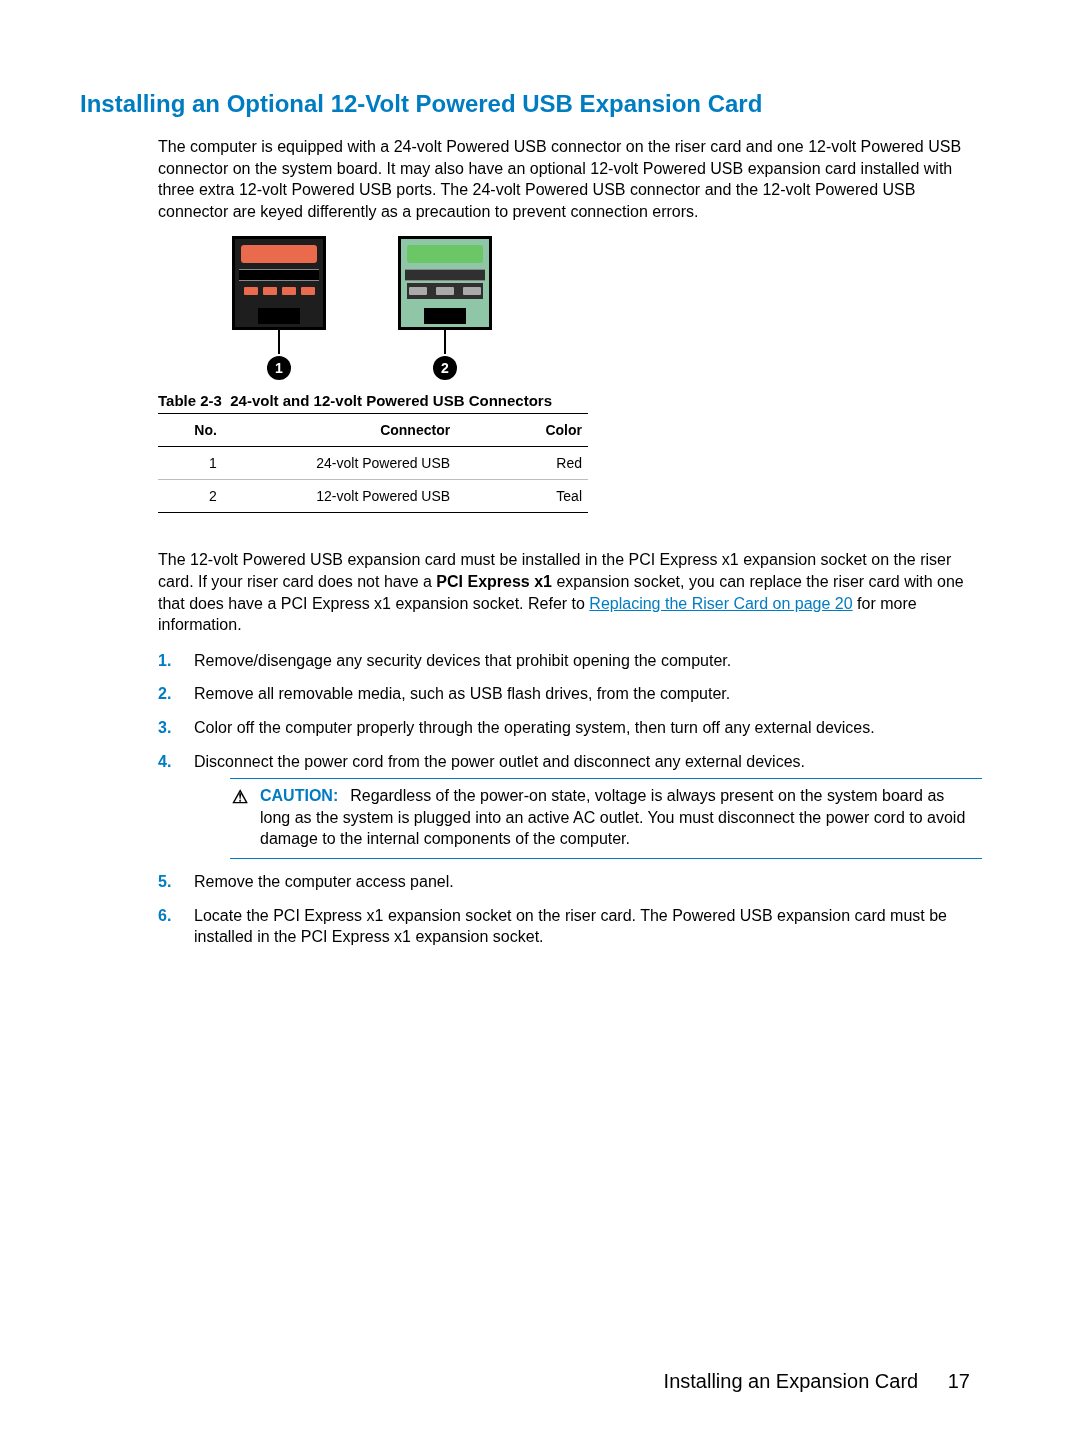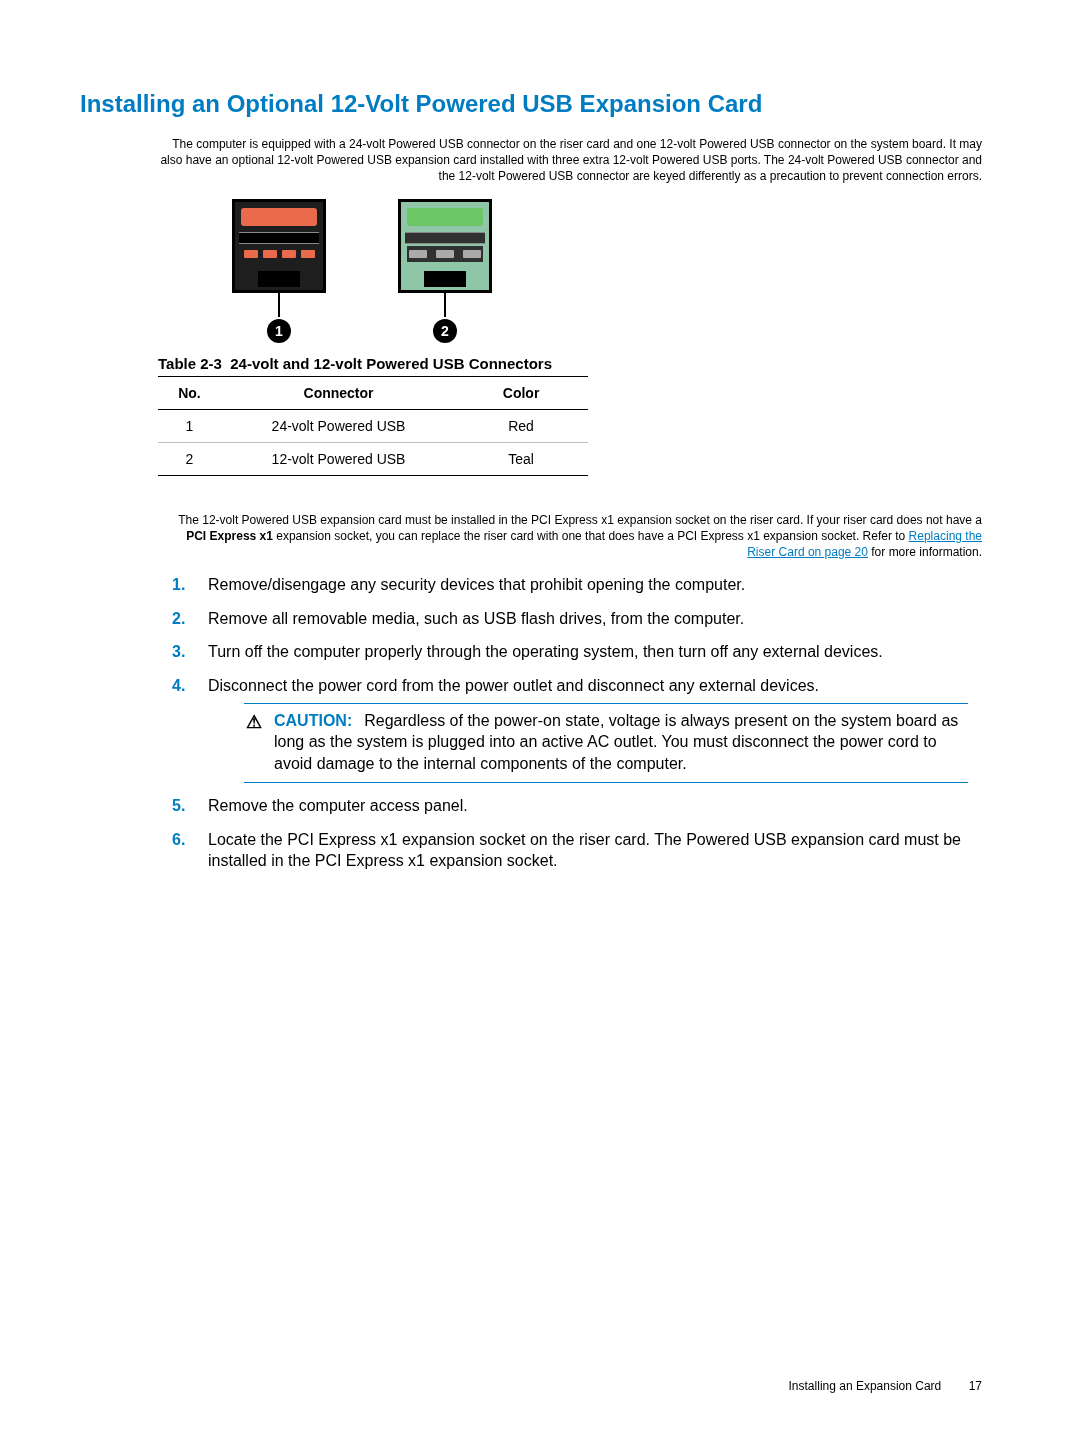--- a/index.html
+++ b/index.html
@@ -20,24 +20,23 @@
   .main-heading {
     font-size: 24px;
     font-weight: bold;
     color: #007cc2;
     margin: 10px 0 18px 0;
   }
   .content-block {
     margin-left: 78px;
   }
   .p {
-    font-size: 12px;
+    font-size: 16px;
     line-height: 1.35;
     margin: 0 0 14px 0;
-    text-align: right;
   }
   .fig-caption {
     font-size: 16px;
     margin: 6px 0 12px 0;
   }
   .fig-caption .figno {
     font-weight: bold;
   }
   .figure-row {
     display: flex;
@@ -144,38 +143,38 @@
     border-top: 1.5px solid #000;
     border-bottom: 1.5px solid #000;
   }
   .conn-table tbody tr {
     border-bottom: 1px solid #bdbdbd;
   }
   .conn-table tbody tr:last-child {
     border-bottom: 1.5px solid #000;
   }
   .conn-table th, .conn-table td {
-    text-align: center;
+    text-align: right;
     font-size: 14px;
     padding: 8px 6px 8px 4px;
   }
   .conn-table th { font-weight: bold; }
   .col-no { width: 54px; }
   .col-conn { width: 220px; }
   .col-color { width: 120px; }
   .link {
     color: #007cc2;
     text-decoration: underline;
     cursor: pointer;
   }
   .bold { font-weight: bold; }
   ol.steps {
     list-style: none;
     padding: 0;
-    margin: 14px;
+    margin: 0;
     counter-reset: step;
   }
   ol.steps > li {
     counter-increment: step;
     font-size: 16px;
     line-height: 1.35;
     margin: 0 0 12px 0;
     padding-left: 36px;
     position: relative;
   }
@@ -203,22 +202,22 @@
     font-weight: bold;
   }
   .caution-box .caution-label {
     color: #007cc2;
     font-weight: bold;
     margin-right: 12px;
   }
   .footer {
     position: absolute;
     bottom: 44px;
-    right: 98px;
-    font-size: 12px;
+    right: 110px;
+    font-size: 20px;
   }
   .footer .pnum { margin-left: 24px; }
 </style>
 </head>
 <body>
 
 <div class="page">
 
   <h1 class="main-heading">Installing an Optional 12-Volt Powered USB Expansion Card</h1>
 
@@ -288,21 +287,21 @@
     </table>
 
     <p class="p" style="margin-top:36px;">
       <span>The 12-volt Powered USB expansion card must be installed in the PCI Express x1 expansion socket on the riser card. If your riser card does not have a </span><span class="bold">PCI Express x1</span><span> expansion socket, you can replace the riser card with one that does have a PCI Express x1 expansion socket. Refer to </span><a class="link">Replacing the Riser Card on page 20</a><span> for more information.</span>
     </p>
 
 
     <ol class="steps">
       <li>Remove/disengage any security devices that prohibit opening the computer.</li>
       <li>Remove all removable media, such as USB flash drives, from the computer.</li>
-      <li>Turn off the computer properly through the operating system, then turn off any external devices.</li>
+      <li>Color off the computer properly through the operating system, then turn off any external devices.</li>
       <li>
         <span>Disconnect the power cord from the power outlet and disconnect any external devices.</span>
         <div class="caution-box">
           <span class="warn-icon">⚠</span>
           <span class="caution-label">CAUTION:</span><span>Regardless of the power-on state, voltage is always present on the system board as long as the system is plugged into an active AC outlet. You must disconnect the power cord to avoid damage to the internal components of the computer.</span>
         </div>
       </li>
       <li>Remove the computer access panel.</li>
       <li>Locate the PCI Express x1 expansion socket on the riser card. The Powered USB expansion card must be installed in the PCI Express x1 expansion socket.</li>
     </ol>

